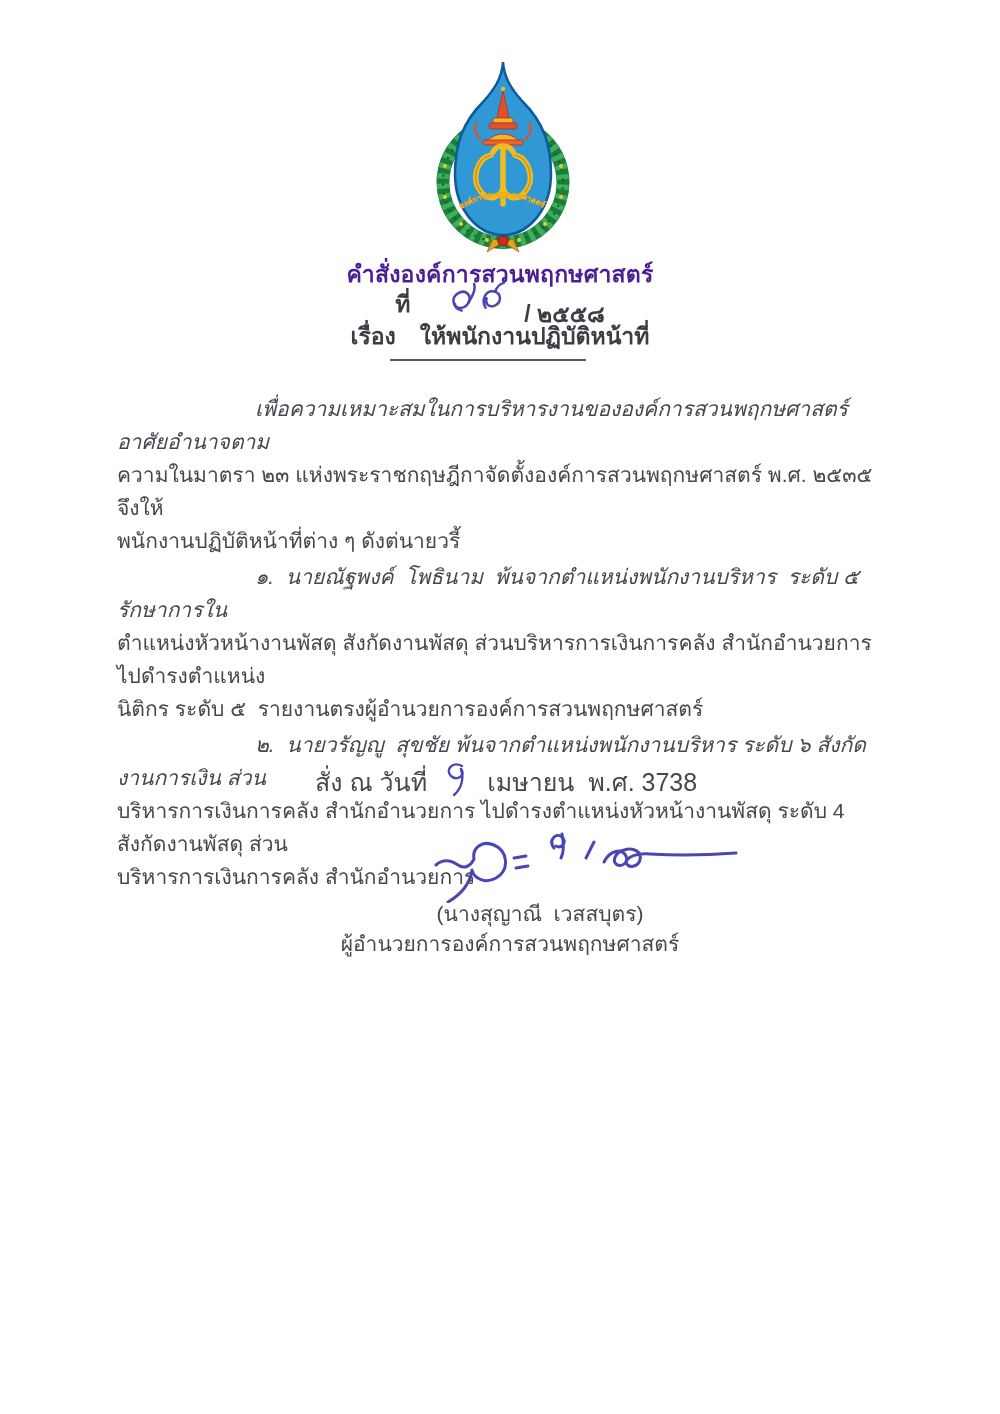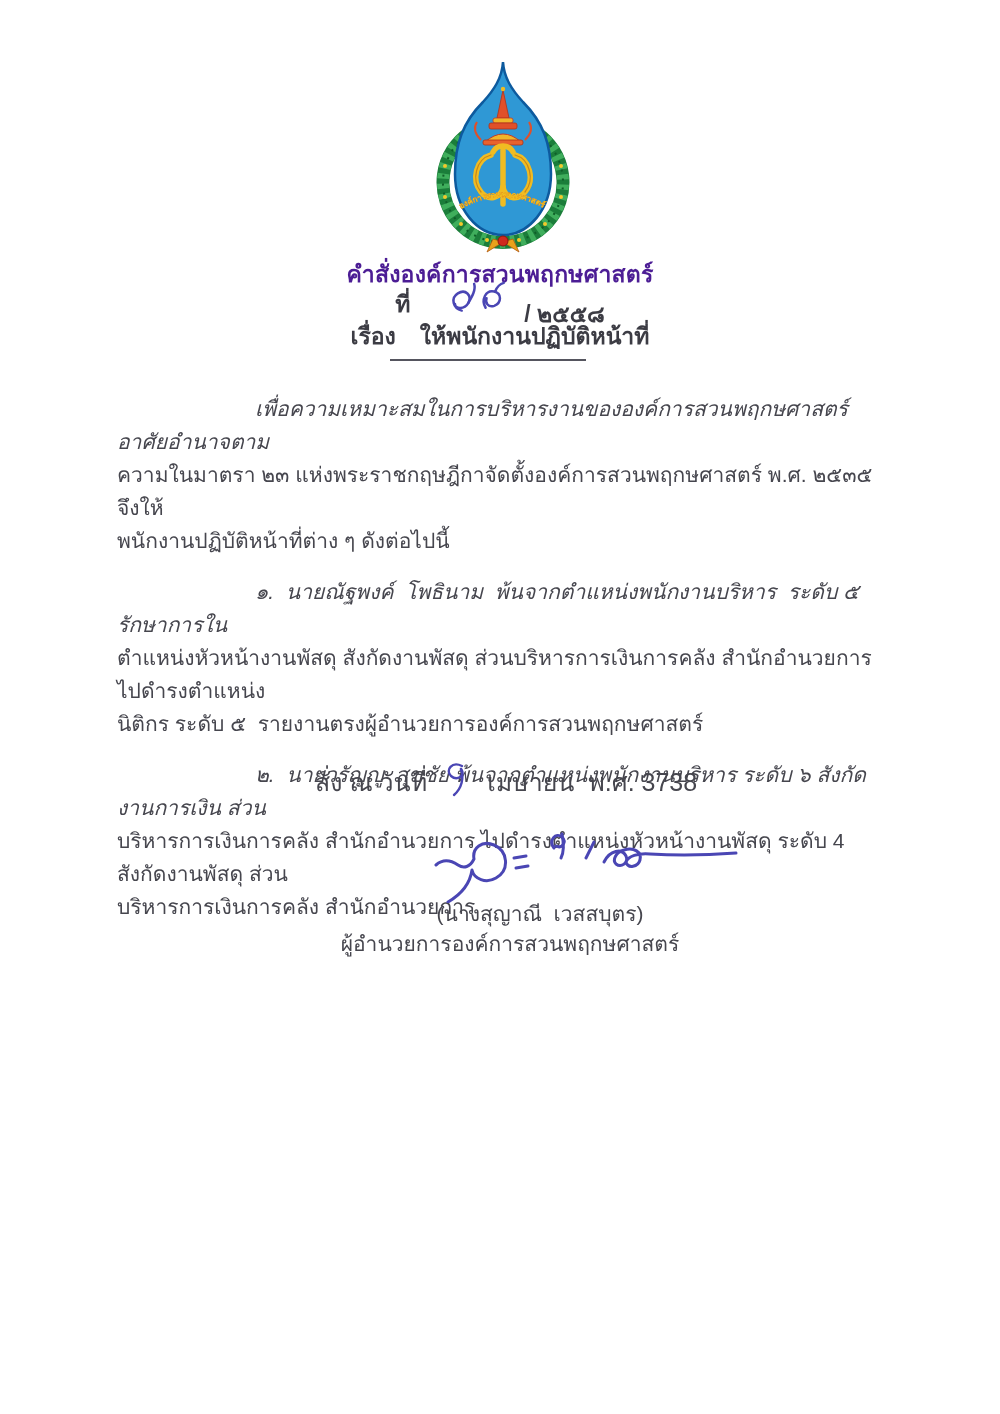--- a/index.html
+++ b/index.html
@@ -27,21 +27,21 @@
   .num-line .year{margin-top:16px;white-space:pre;}
   .subj-line{
     position:absolute;left:0;top:318px;width:1000px;
     display:flex;justify-content:center;gap:24px;
     font-size:23px;font-weight:600;color:#3c3c44;
   }
   .divider{position:absolute;left:390px;top:359px;width:196px;height:2px;background:#55555e;}
   
   .body-block{position:absolute;left:117px;top:392px;width:772px;font-size:21px;line-height:33px;}
   .body-block p{margin:0;}
-  .body-block p.gap{margin-top:18px;}
+  .body-block p.gap{margin-top:3px;}
   .line{white-space:pre-wrap;}
   .line.indent{padding-left:138px;font-style:italic;}
   
   .date-line{
     position:absolute;left:315px;top:758px;height:40px;
     display:flex;align-items:flex-start;
     font-size:25px;
   }
   .date-line .hand-day{width:30px;height:40px;margin:0 16px 0 14px;}
   .date-line span{margin-top:4px;white-space:pre;}
@@ -136,21 +136,21 @@
     <span>เรื่อง</span>
     <span>ให้พนักงานปฏิบัติหน้าที่</span>
   </div>
 
   <div class="divider"></div>
 
   <div class="body-block">
     <p>
       <span class="line indent">เพื่อความเหมาะสมในการบริหารงานขององค์การสวนพฤกษศาสตร์ อาศัยอำนาจตาม</span><br>
       <span class="line">ความในมาตรา ๒๓ แห่งพระราชกฤษฎีกาจัดตั้งองค์การสวนพฤกษศาสตร์ พ.ศ. ๒๕๓๕ จึงให้</span><br>
-      <span class="line">พนักงานปฏิบัติหน้าที่ต่าง ๆ ดังต่อไปนี้</span>
+      <span class="line">พนักงานปฏิบัติหน้าที่ต่าง ๆ ดังต่นายวรี้</span>
     </p>
     <p class="gap">
       <span class="line indent">๑.  นายณัฐพงค์  โพธินาม  พ้นจากตำแหน่งพนักงานบริหาร  ระดับ ๕  รักษาการใน</span><br>
       <span class="line">ตำแหน่งหัวหน้างานพัสดุ สังกัดงานพัสดุ ส่วนบริหารการเงินการคลัง สำนักอำนวยการ ไปดำรงตำแหน่ง</span><br>
       <span class="line">นิติกร ระดับ ๕  รายงานตรงผู้อำนวยการองค์การสวนพฤกษศาสตร์</span>
     </p>
     <p class="gap">
       <span class="line indent">๒.  นายวรัญญู  สุขชัย พ้นจากตำแหน่งพนักงานบริหาร ระดับ ๖ สังกัดงานการเงิน ส่วน</span><br>
       <span class="line">บริหารการเงินการคลัง สำนักอำนวยการ ไปดำรงตำแหน่งหัวหน้างานพัสดุ ระดับ 4 สังกัดงานพัสดุ ส่วน</span><br>
       <span class="line">บริหารการเงินการคลัง สำนักอำนวยการ</span>

